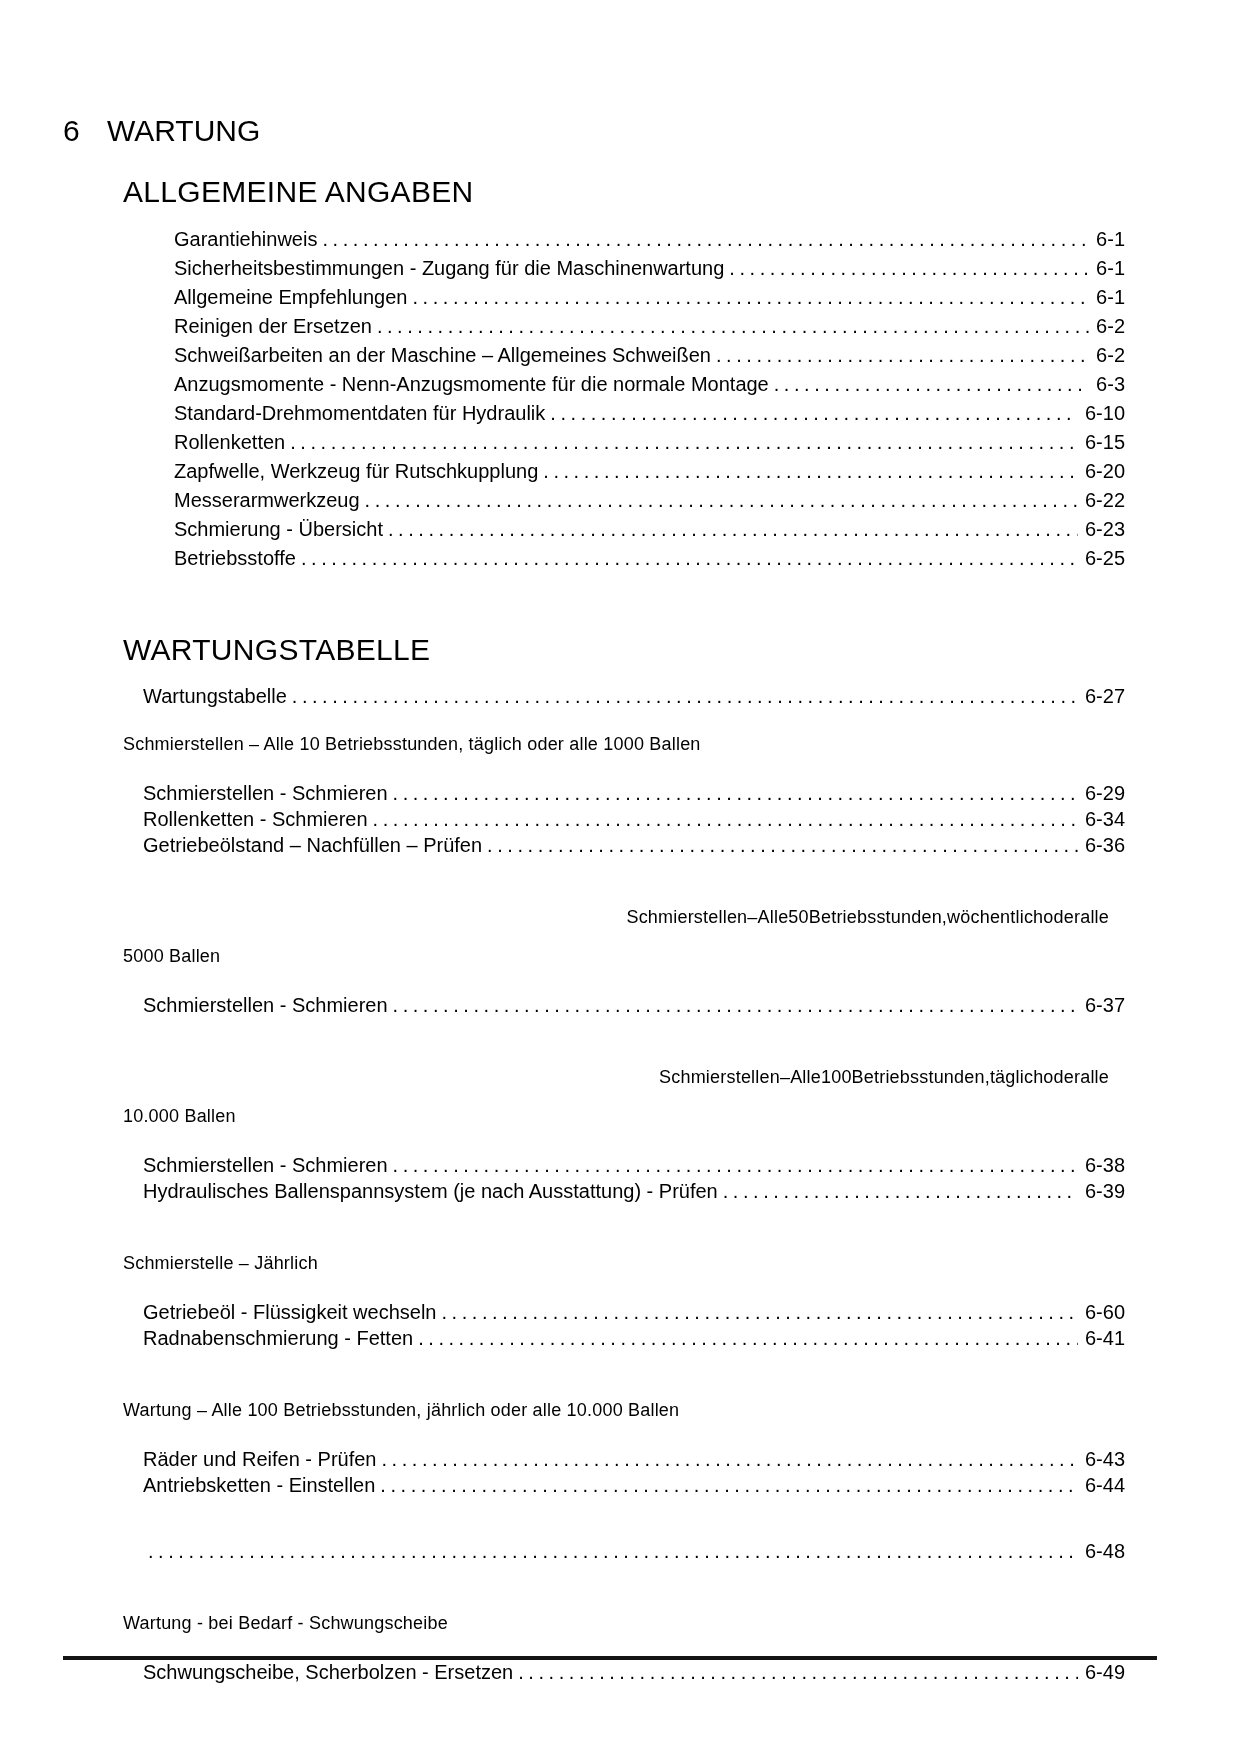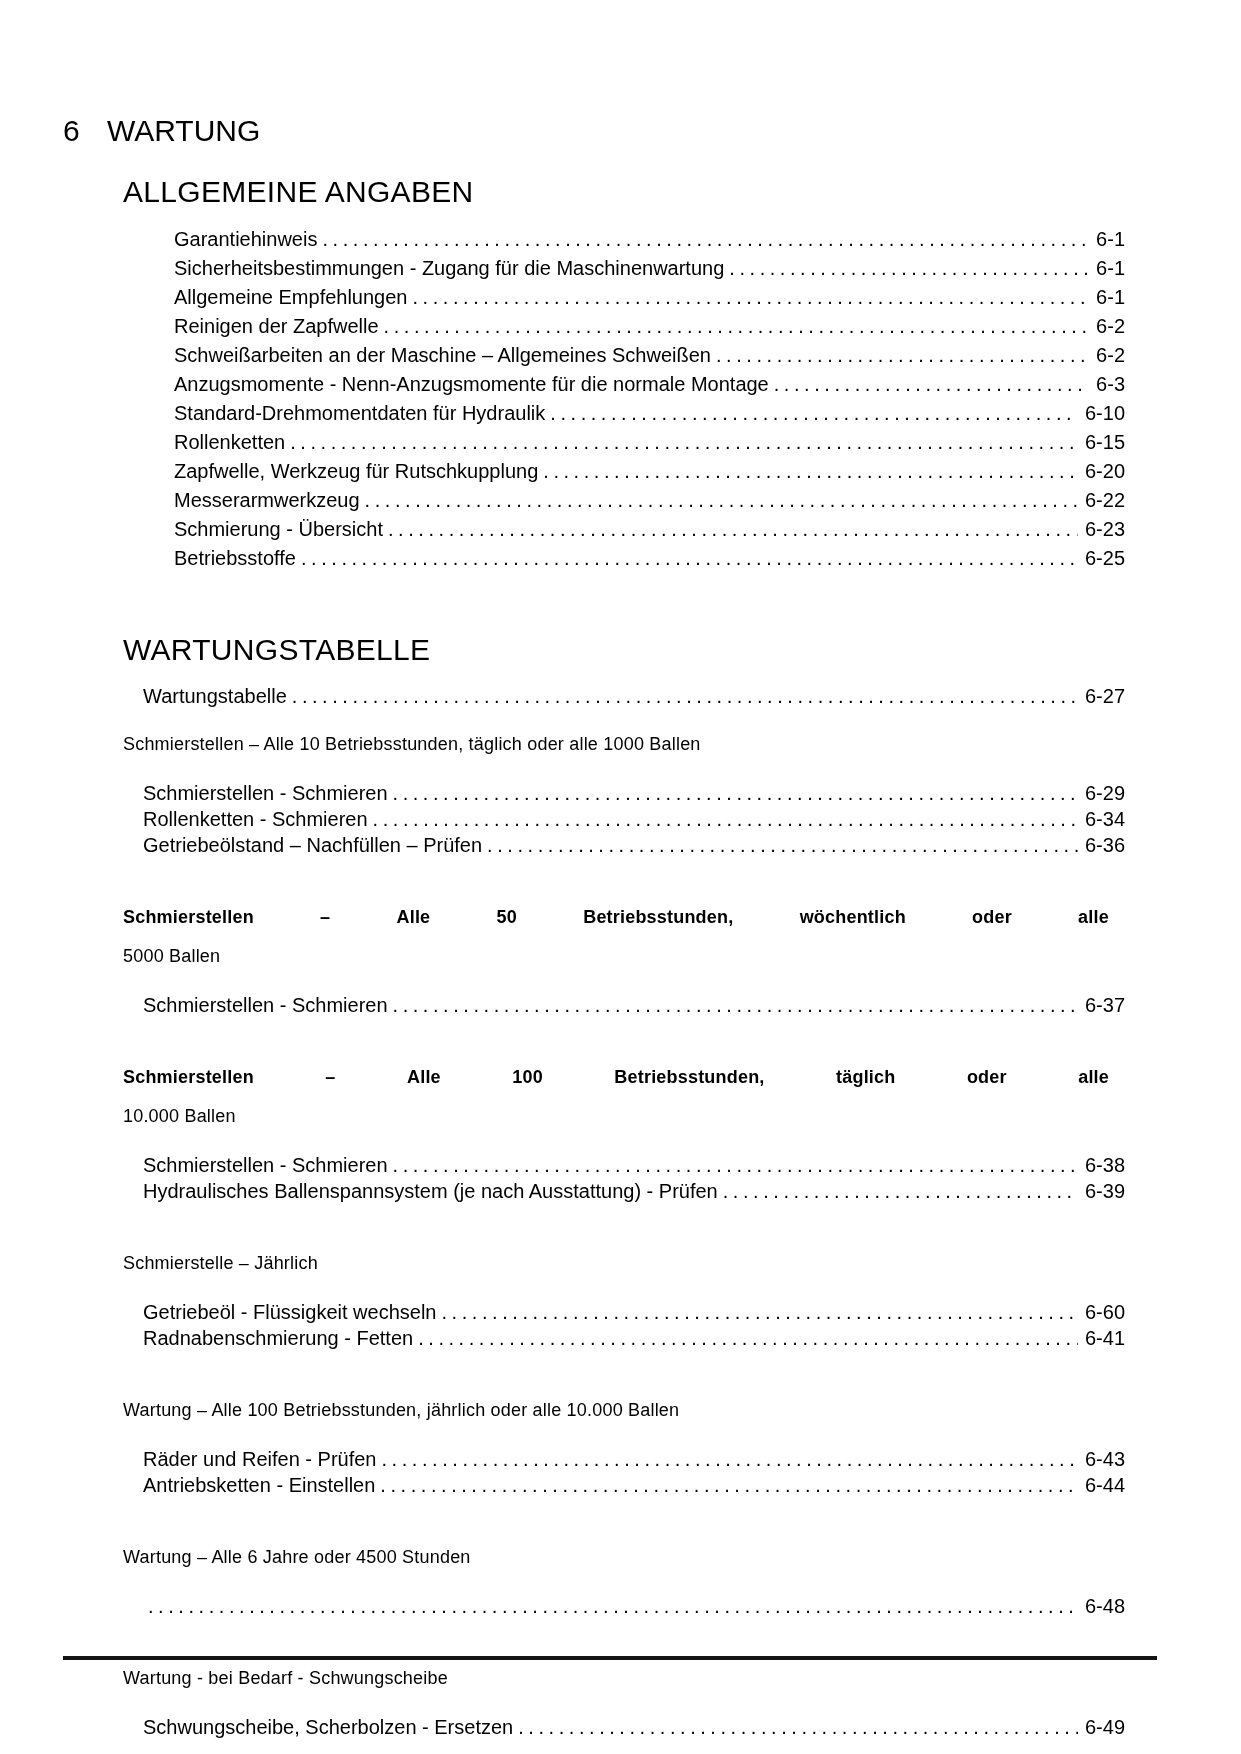--- a/index.html
+++ b/index.html
@@ -32,21 +32,21 @@
   }
   .sec-sub .sec-title{
     font-size:18px;
     line-height:39px;
     letter-spacing:0.2px;
   }
   .sec-major{margin-top:60px;}
   .sec-major.first{margin-top:25px;}
   .sec-sub{margin-top:40px;}
   .sec-major + .sec-sub{margin-top:14px;}
-  .jline{display:flex;justify-content:space-between;font-weight:bold;}
+  .jline{display:flex;justify-content:flex-end;}
   ul.entries{
     list-style:none;
     margin:3px 0 0 36px;
     padding:0;
     width:982px;
   }
   .entry{
     display:flex;
     align-items:baseline;
     font-size:20px;
@@ -96,21 +96,21 @@
             <span class="label">Sicherheitsbestimmungen - Zugang für die Maschinenwartung</span>
             <span class="leader">. . . . . . . . . . . . . . . . . . . . . . . . . . . . . . . . . . . . . . . . . . . . . . . . . . . . . . . . . . . . . . . . . . . . . . . . . . . . . . . . . . . . . . . . . . . . . . . . . . . . . . . . . . . . . . . . . . . . . . . . . . . . . . . . . . . . . . . . . . . . . . . . . . . . . . . . . . . . . . . . </span>
             <span class="pageno">6-1</span>
           </li>
           <li class="entry">
             <span class="label">Allgemeine Empfehlungen</span>
             <span class="leader">. . . . . . . . . . . . . . . . . . . . . . . . . . . . . . . . . . . . . . . . . . . . . . . . . . . . . . . . . . . . . . . . . . . . . . . . . . . . . . . . . . . . . . . . . . . . . . . . . . . . . . . . . . . . . . . . . . . . . . . . . . . . . . . . . . . . . . . . . . . . . . . . . . . . . . . . . . . . . . . . </span>
             <span class="pageno">6-1</span>
           </li>
           <li class="entry">
-            <span class="label">Reinigen der Zapfwelle</span>
+            <span class="label">Reinigen der Ersetzen</span>
             <span class="leader">. . . . . . . . . . . . . . . . . . . . . . . . . . . . . . . . . . . . . . . . . . . . . . . . . . . . . . . . . . . . . . . . . . . . . . . . . . . . . . . . . . . . . . . . . . . . . . . . . . . . . . . . . . . . . . . . . . . . . . . . . . . . . . . . . . . . . . . . . . . . . . . . . . . . . . . . . . . . . . . . </span>
             <span class="pageno">6-2</span>
           </li>
           <li class="entry">
             <span class="label">Schweißarbeiten an der Maschine – Allgemeines Schweißen</span>
             <span class="leader">. . . . . . . . . . . . . . . . . . . . . . . . . . . . . . . . . . . . . . . . . . . . . . . . . . . . . . . . . . . . . . . . . . . . . . . . . . . . . . . . . . . . . . . . . . . . . . . . . . . . . . . . . . . . . . . . . . . . . . . . . . . . . . . . . . . . . . . . . . . . . . . . . . . . . . . . . . . . . . . . </span>
             <span class="pageno">6-2</span>
           </li>
           <li class="entry">
             <span class="label">Anzugsmomente - Nenn-Anzugsmomente für die normale Montage</span>
@@ -252,21 +252,20 @@
             <span class="pageno">6-43</span>
           </li>
           <li class="entry">
             <span class="label">Antriebsketten - Einstellen</span>
             <span class="leader">. . . . . . . . . . . . . . . . . . . . . . . . . . . . . . . . . . . . . . . . . . . . . . . . . . . . . . . . . . . . . . . . . . . . . . . . . . . . . . . . . . . . . . . . . . . . . . . . . . . . . . . . . . . . . . . . . . . . . . . . . . . . . . . . . . . . . . . . . . . . . . . . . . . . . . . . . . . . . . . . </span>
             <span class="pageno">6-44</span>
           </li>
         </ul>
       </section>
       <section class="sec-sub">
-        <h2 class="sec-title">Wartung – Alle 6 Jahre oder 4500 Stunden</h2>
         <ul class="entries">
           <li class="entry">
             <span class="leader">. . . . . . . . . . . . . . . . . . . . . . . . . . . . . . . . . . . . . . . . . . . . . . . . . . . . . . . . . . . . . . . . . . . . . . . . . . . . . . . . . . . . . . . . . . . . . . . . . . . . . . . . . . . . . . . . . . . . . . . . . . . . . . . . . . . . . . . . . . . . . . . . . . . . . . . . . . . . . . . . </span>
             <span class="pageno">6-48</span>
           </li>
         </ul>
       </section>
       <section class="sec-sub">
         <h2 class="sec-title">Wartung - bei Bedarf - Schwungscheibe</h2>
         <ul class="entries">

